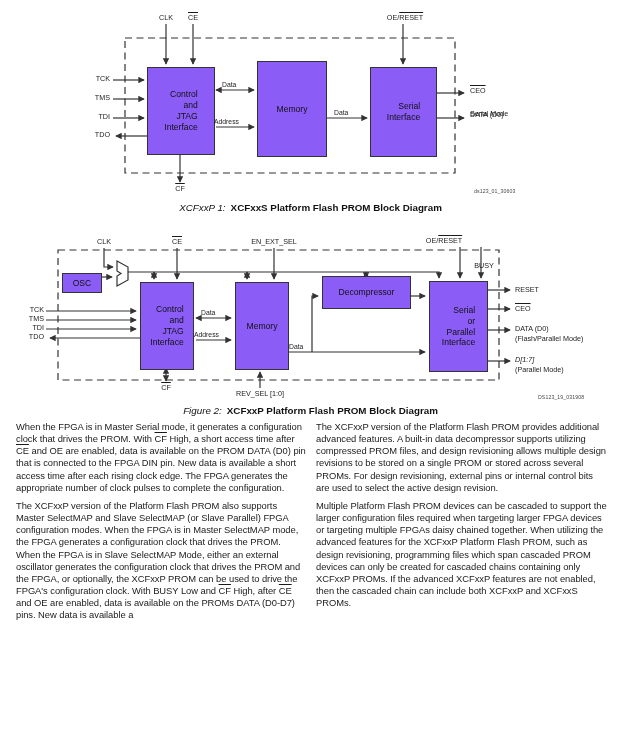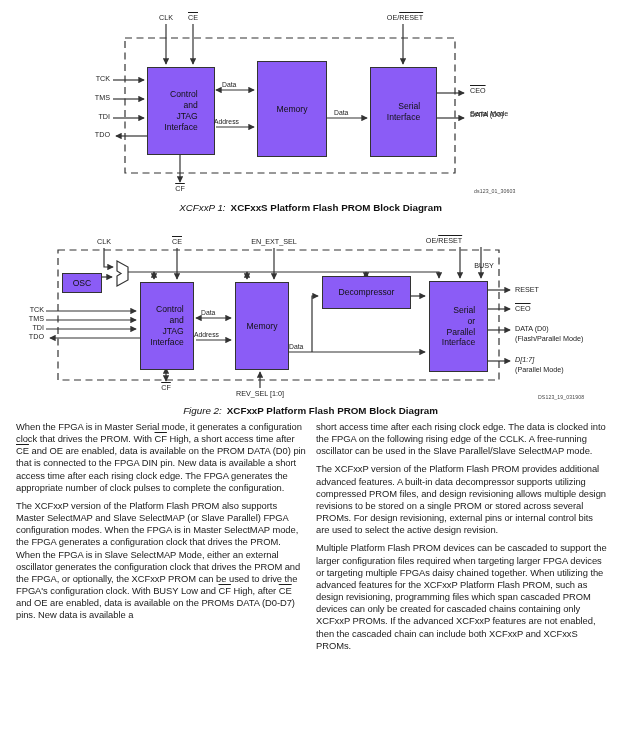--- a/index.html
+++ b/index.html
@@ -158,18 +158,17 @@
 
   <div class="caption" style="top:405px;">
     <span class="cap-prefix">Figure 2:</span><span class="cap-title">XCFxxP Platform Flash PROM Block Diagram</span>
   </div>
 
   <div class="col" style="left:16px;top:421px;width:290px;">
     <p><span>When the FPGA is in Master Serial mode, it generates a configuration clock that drives the PROM. With </span><span class="ov">CF</span><span> High, a short access time after </span><span class="ov">CE</span><span> and OE are enabled, data is available on the PROM DATA (D0) pin that is connected to the FPGA DIN pin. New data is available a short access time after each rising clock edge. The FPGA generates the appropriate number of clock pulses to complete the configuration.</span></p>
     <p><span>The XCFxxP version of the Platform Flash PROM also supports Master SelectMAP and Slave SelectMAP (or Slave Parallel) FPGA configuration modes. When the FPGA is in Master SelectMAP mode, the FPGA generates a configuration clock that drives the PROM. When the FPGA is in Slave SelectMAP Mode, either an external oscillator generates the configuration clock that drives the PROM and the FPGA, or optionally, the XCFxxP PROM can be used to drive the FPGA's configuration clock. With BUSY Low and </span><span class="ov">CF</span><span> High, after </span><span class="ov">CE</span><span> and OE are enabled, data is available on the PROMs DATA (D0-D7) pins. New data is available a</span></p>
   </div>
   <div class="col" style="left:316px;top:421px;width:292px;">
-    <p><span>short access time after each rising clock edge. The data is clocked into the FPGA on the following rising edge of the CCLK. A free-running oscillator can be used in the Slave Parallel/Slave SelectMAP mode.</span></p>
     <p><span>The XCFxxP version of the Platform Flash PROM provides additional advanced features. A built-in data decompressor supports utilizing compressed PROM files, and design revisioning allows multiple design revisions to be stored on a single PROM or stored across several PROMs. For design revisioning, external pins or internal control bits are used to select the active design revision.</span></p>
     <p><span>Multiple Platform Flash PROM devices can be cascaded to support the larger configuration files required when targeting larger FPGA devices or targeting multiple FPGAs daisy chained together. When utilizing the advanced features for the XCFxxP Platform Flash PROM, such as design revisioning, programming files which span cascaded PROM devices can only be created for cascaded chains containing only XCFxxP PROMs. If the advanced XCFxxP features are not enabled, then the cascaded chain can include both XCFxxP and XCFxxS PROMs.</span></p>
   </div>
 
 </div>
 
 </body></html>

